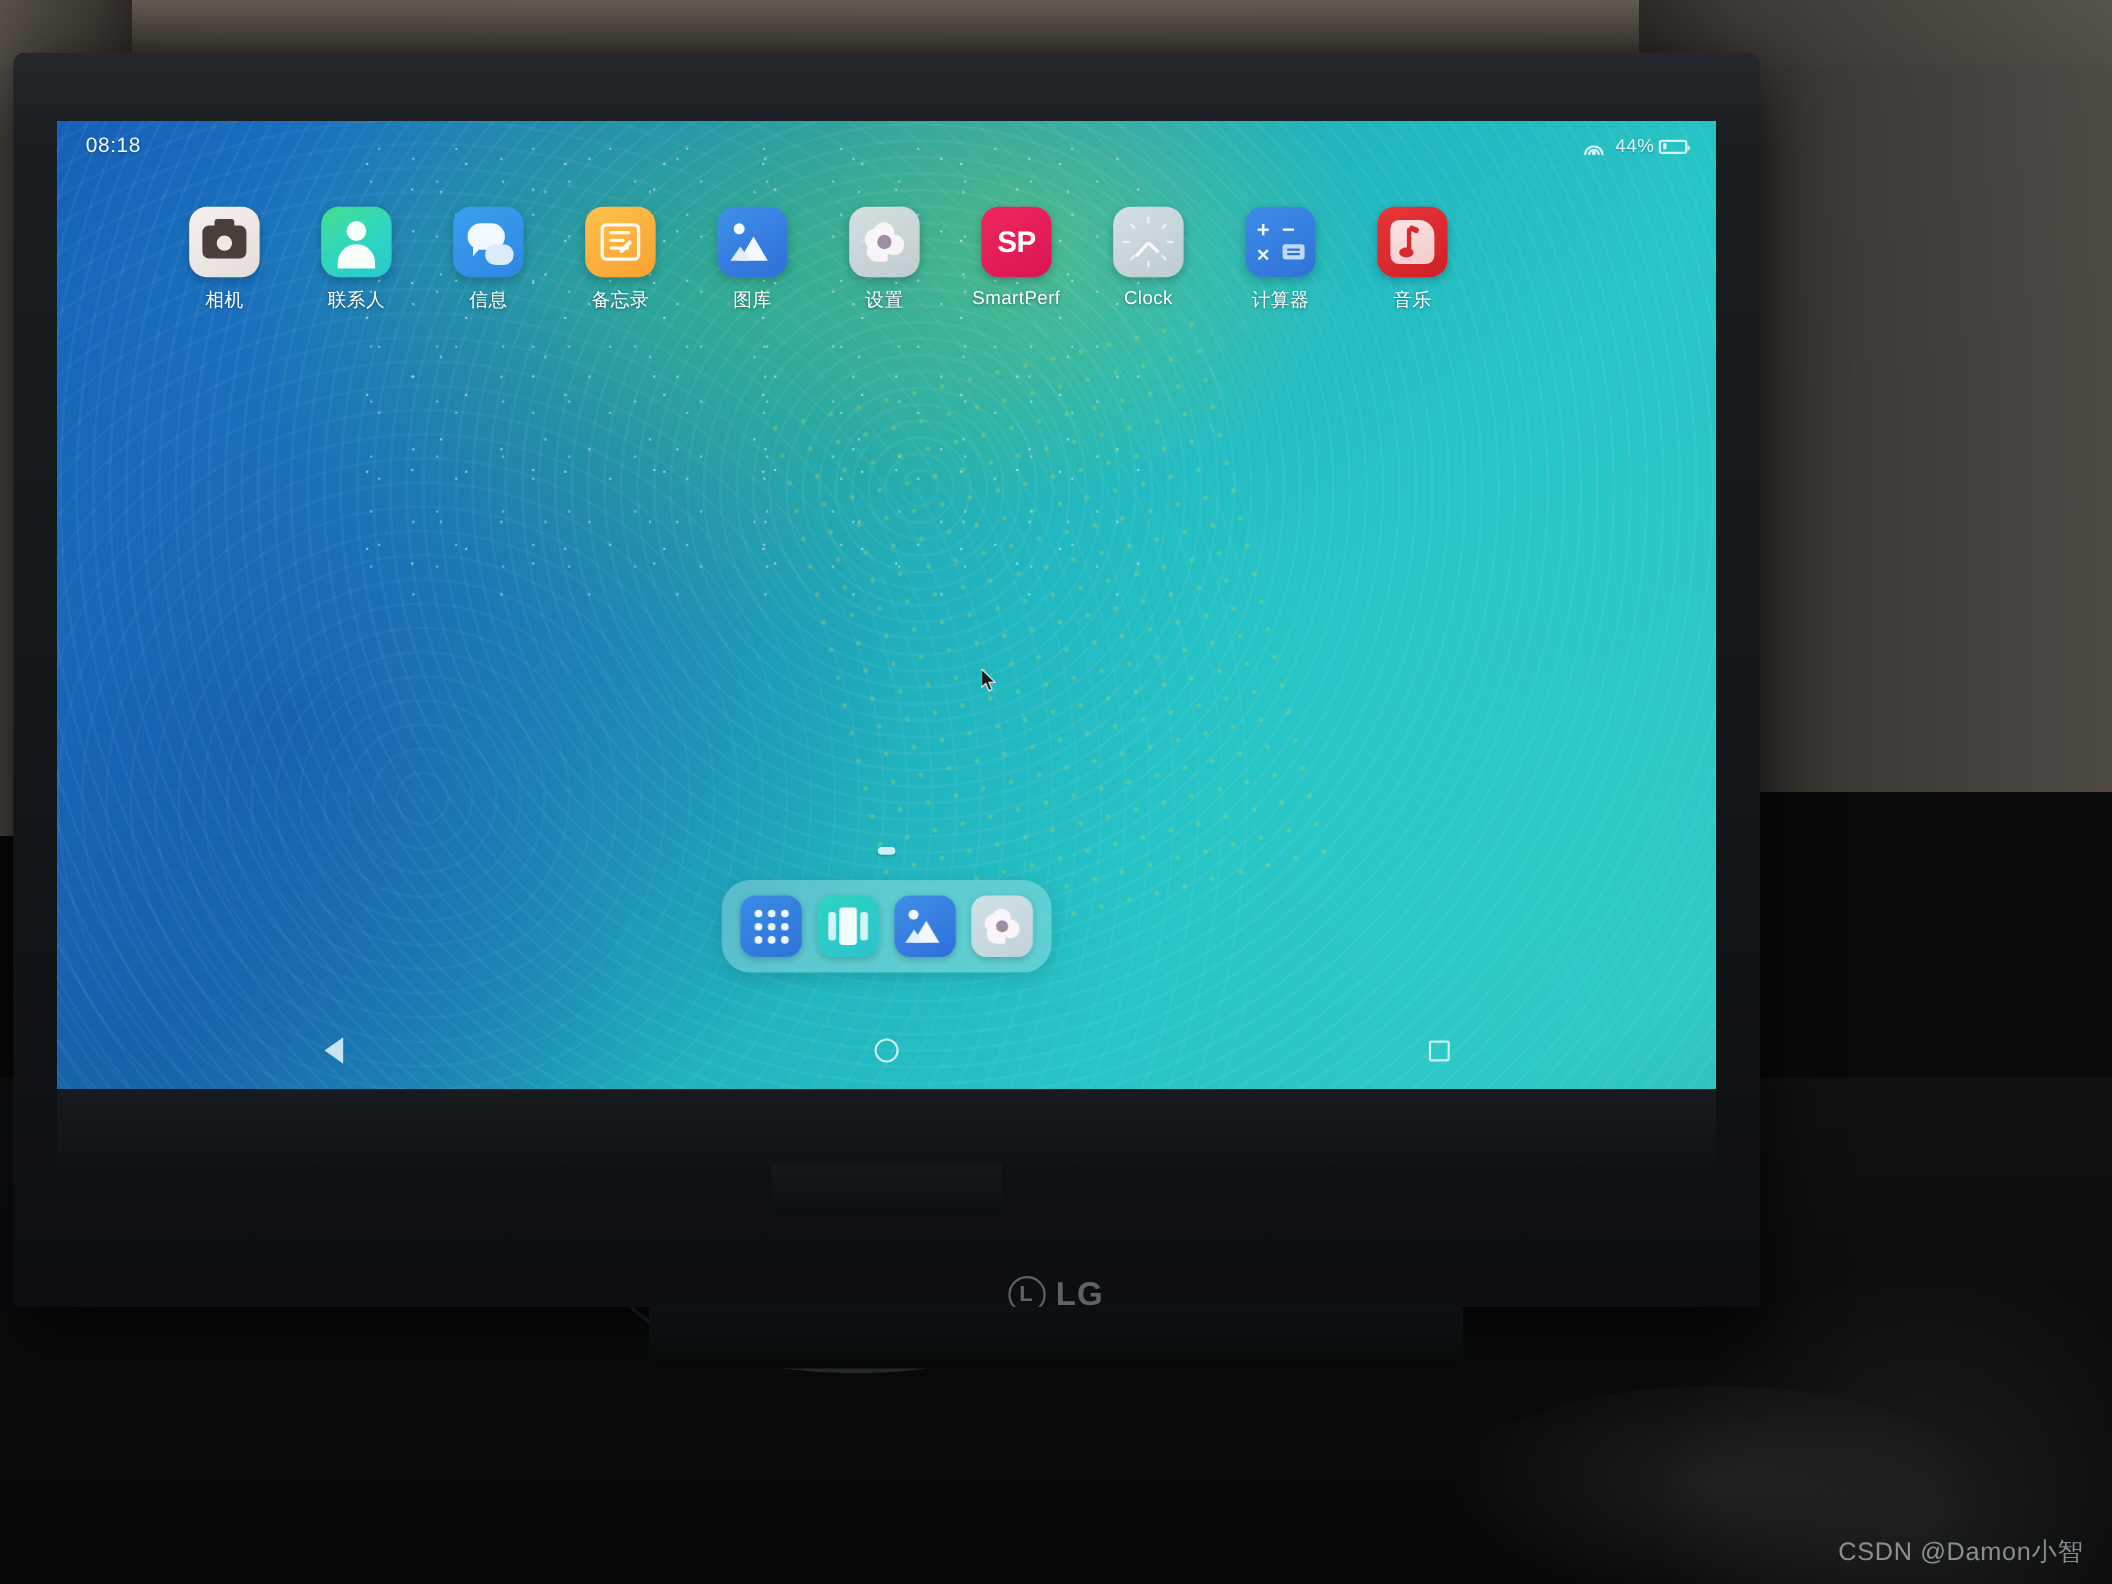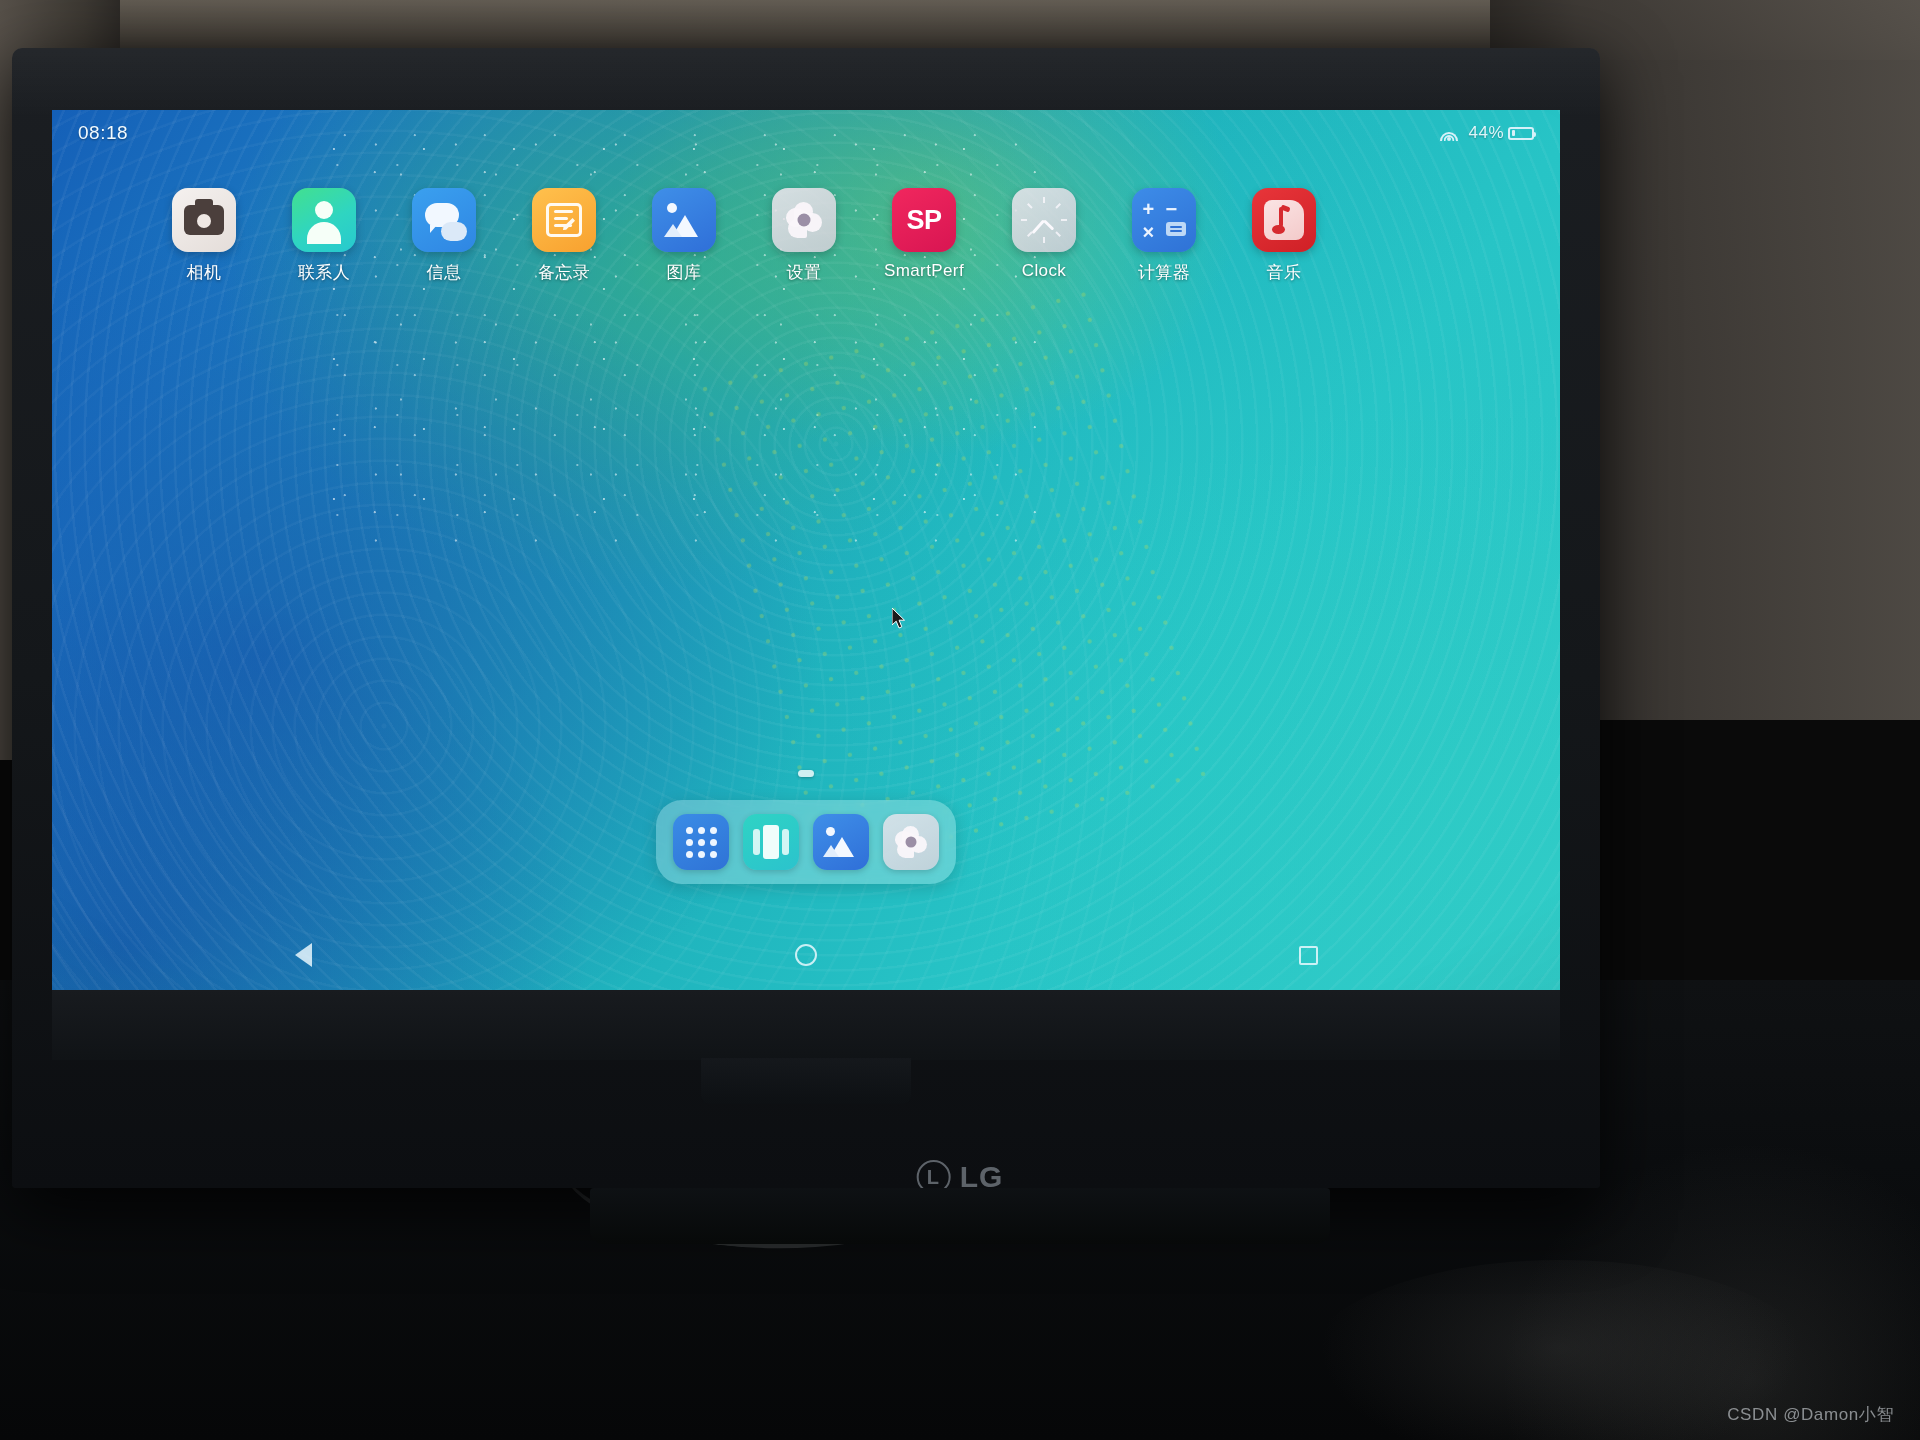--- a/index.html
+++ b/index.html
@@ -364,21 +364,21 @@
   .monitor-foot{
     position:absolute; left:50%; transform:translateX(-50%); top:1188px;
     width:740px; height:56px;
     background:linear-gradient(to bottom,#0e1114,#070909);
     border-radius:4px 4px 14px 14px;
   }
 
   
   .watermark{
     position:absolute; right:26px; bottom:14px;
-    color:rgba(210,215,220,.62); font-size:17px; letter-spacing:.6px;
+    color:rgba(210,215,220,.62); font-size:23px; letter-spacing:.6px;
     z-index:50;
   }
 </style>
 </head>
 <body>
 
 <div class="room">
   <div class="wall-top"></div>
   <div class="wall-left"></div>
   <div class="wall-right"></div>

